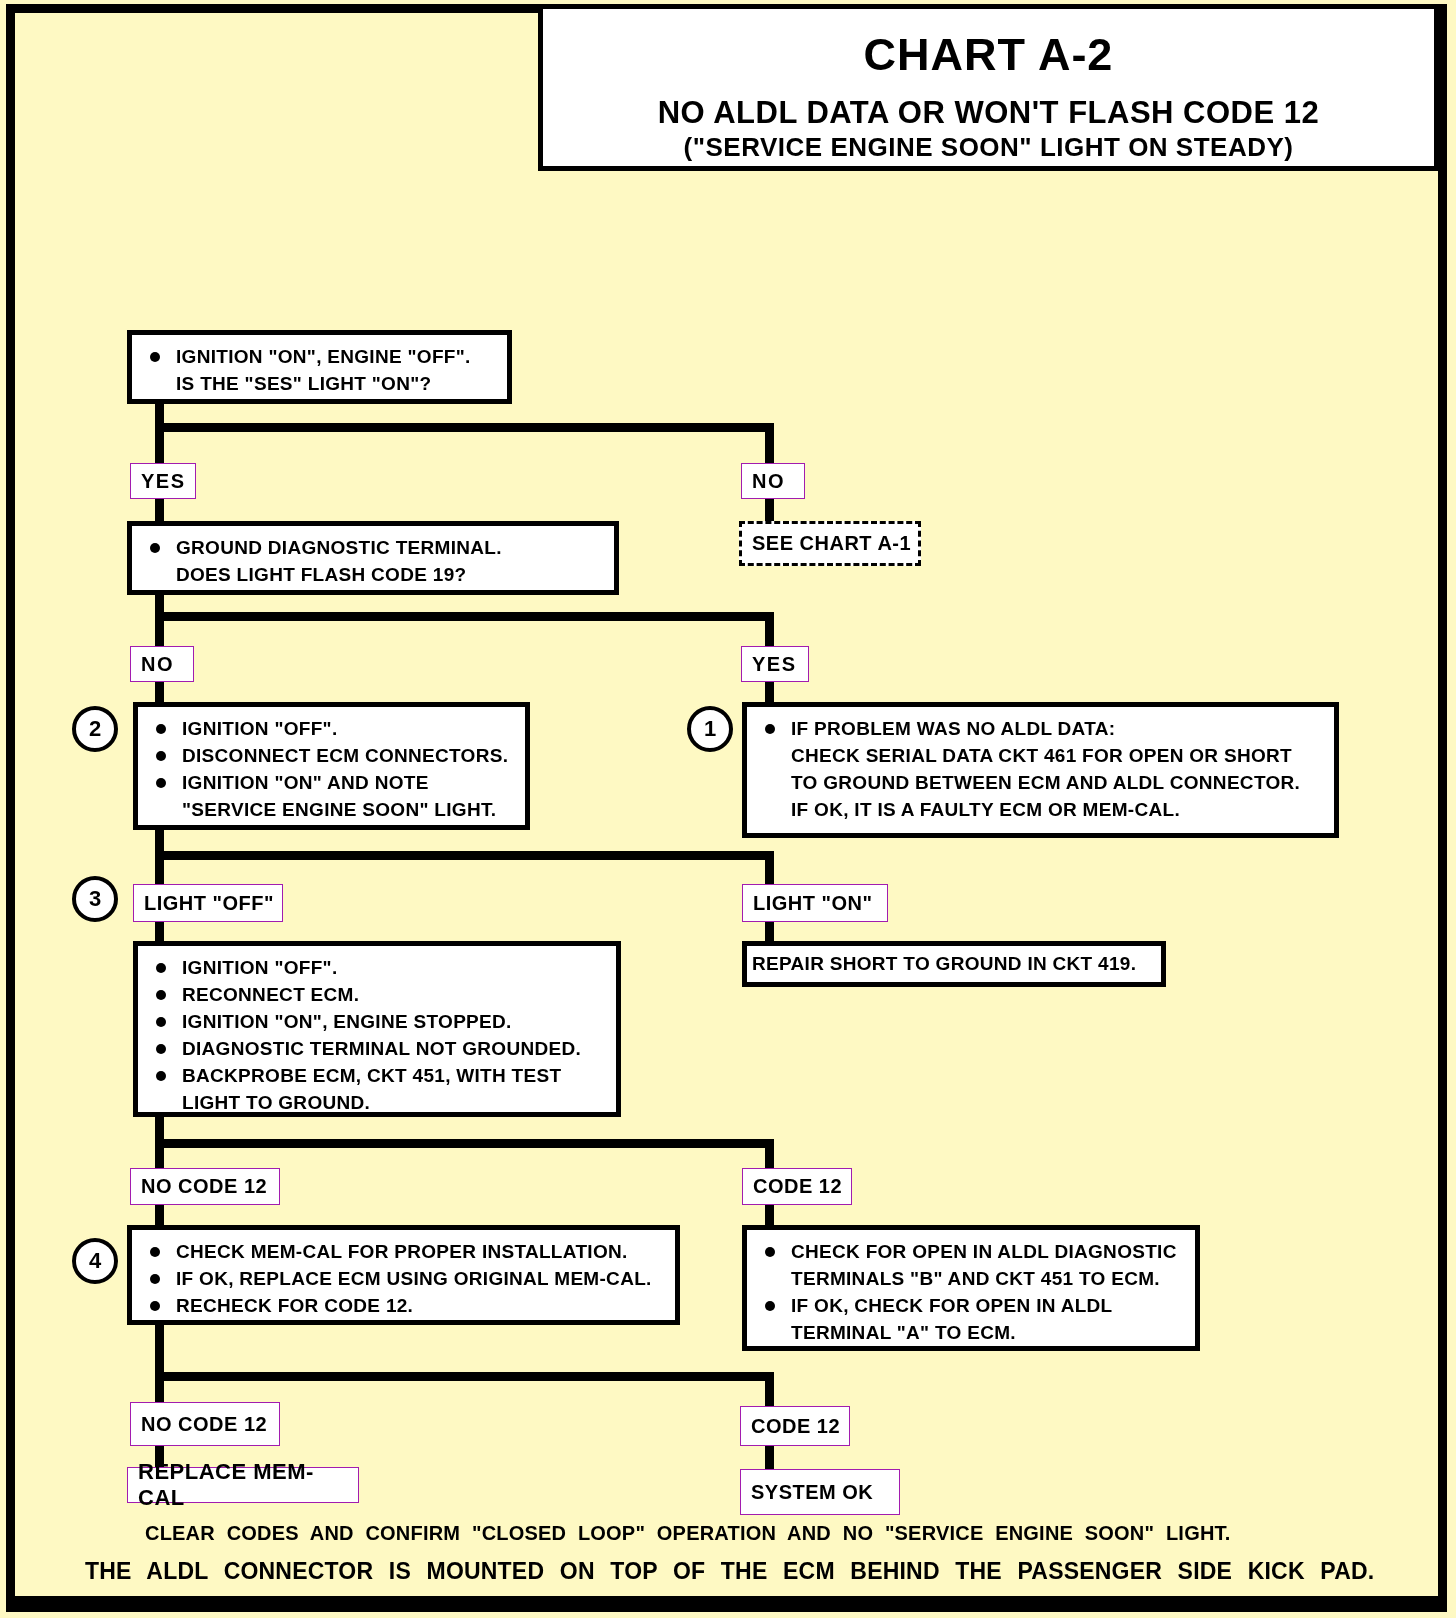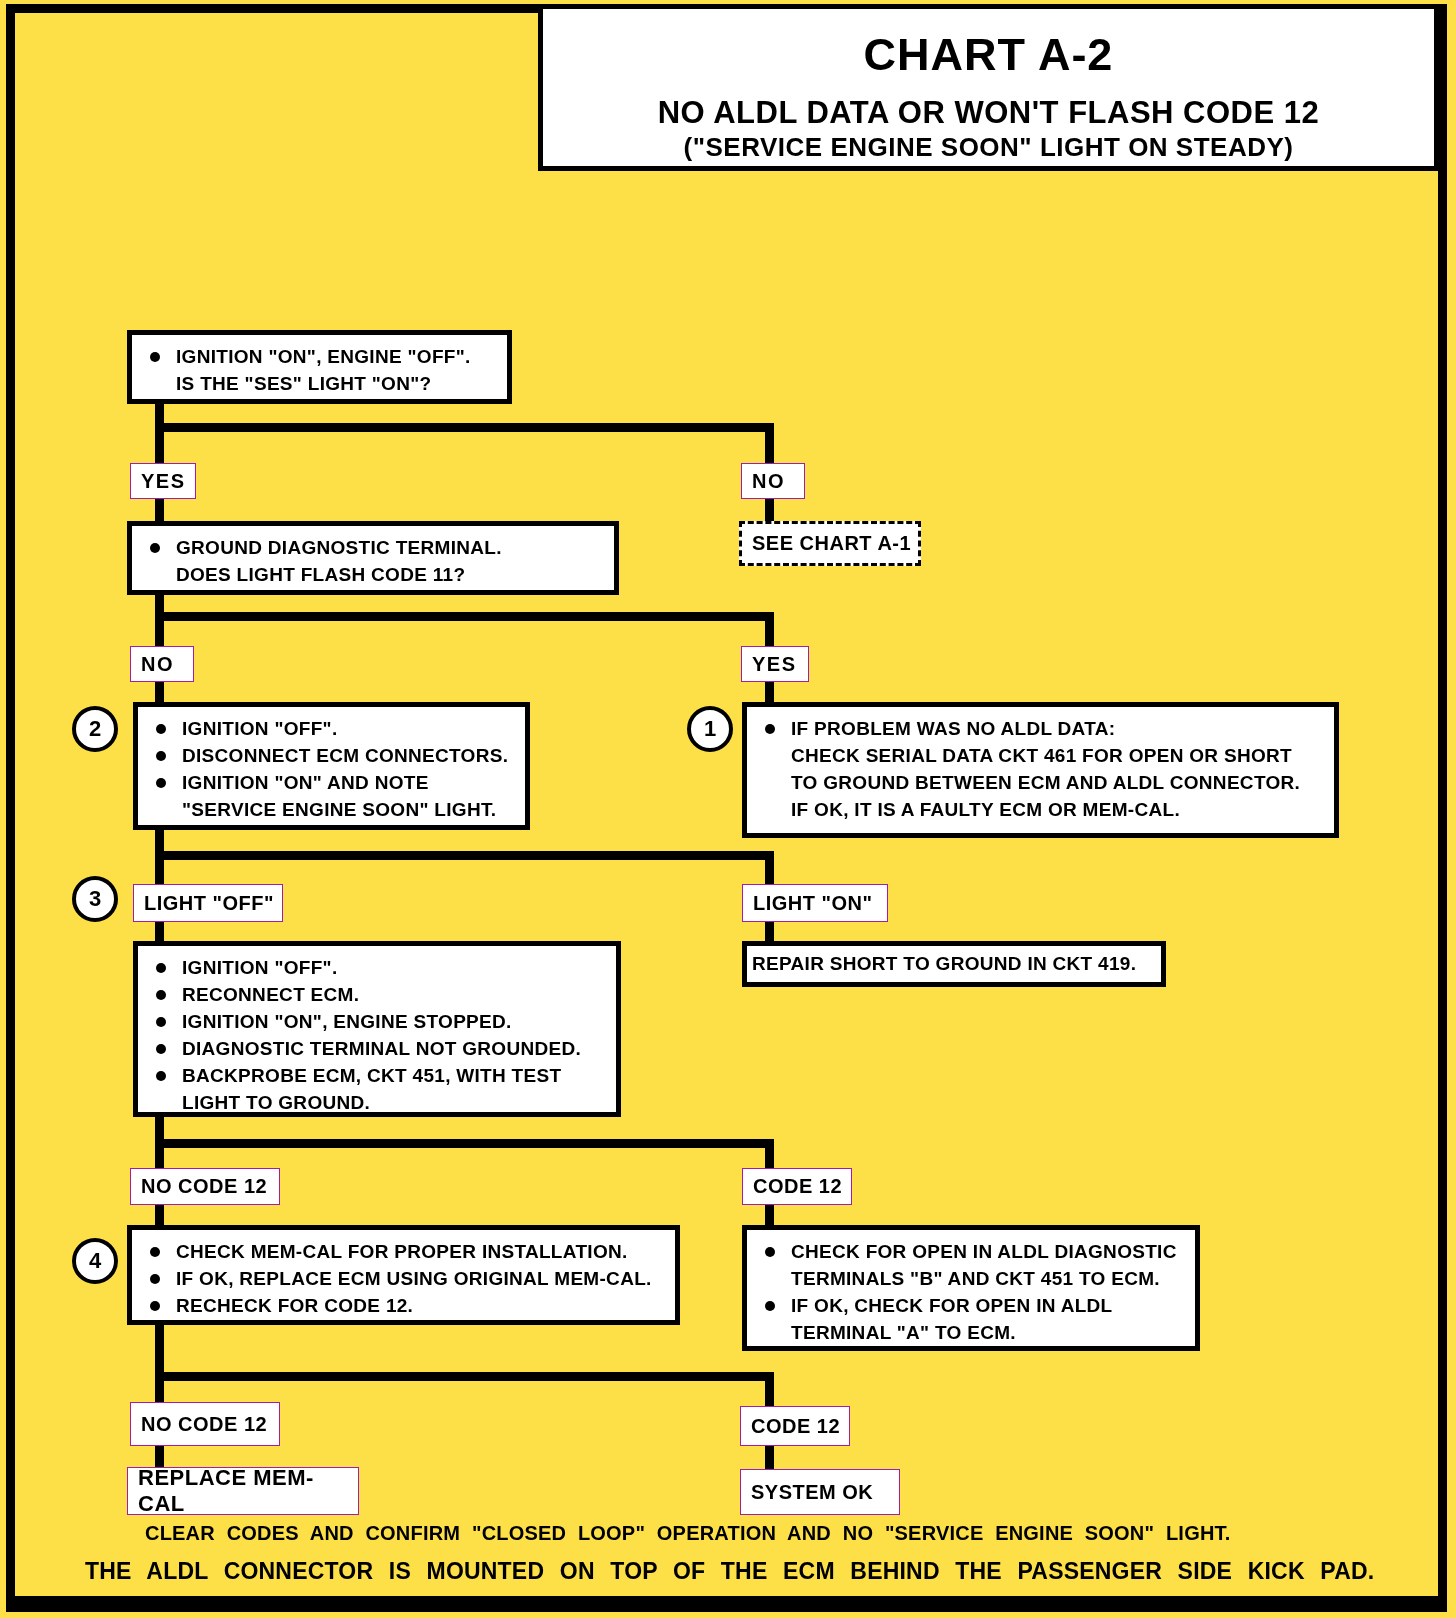--- a/index.html
+++ b/index.html
@@ -1,20 +1,20 @@
 <!DOCTYPE html>
 <html><head>
 <meta charset="utf-8">
 <style>
   html, body { margin:0; padding:0; background:#ffffff; }
   #page {
     position: relative;
     width: 1456px;
     height: 1618px;
-    background: #fde047;
+    background: #fef9c3;
     font-family: "Liberation Sans", sans-serif;
     color: #000;
     overflow: hidden;
   }
   
   #frame {
     position: absolute;
     left: 6px; top: 4px; right: 9px; bottom: 6px;
     border-left: 9px solid #000;
     border-top: 9px solid #000;
@@ -161,21 +161,21 @@
   <div class="box" style="left:127px; top:521px; width:492px; height:74px;">
     <div class="pad">
       <div class="row">
         <div class="dcell">
             <span class="dot"></span>
           </div>
         <div class="txt">GROUND DIAGNOSTIC TERMINAL.</div>
       </div>
       <div class="row">
         <div class="dcell"></div>
-        <div class="txt">DOES LIGHT FLASH CODE 11?</div>
+        <div class="txt">DOES LIGHT FLASH CODE 19?</div>
       </div>
     </div>
   </div>
 
   <div class="lbl dashed" style="left:739px; top:521px; width:182px; height:45px;">
     <span>SEE CHART A-1</span>
   </div>
 
   <div class="lbl" style="left:130px; top:646px; width:64px; height:36px;">
     <span>NO</span>
@@ -351,21 +351,21 @@
     </div>
   </div>
 
   <div class="lbl" style="left:130px; top:1402px; width:150px; height:44px; letter-spacing:0.5px;">
     <span>NO CODE 12</span>
   </div>
   <div class="lbl" style="left:740px; top:1406px; width:110px; height:40px; letter-spacing:0.5px;">
     <span>CODE 12</span>
   </div>
 
-  <div class="lbl" style="left:127px; top:1467px; width:232px; height:48px; font-size:22px; letter-spacing:0.5px;">
+  <div class="lbl" style="left:127px; top:1467px; width:232px; height:36px; font-size:22px; letter-spacing:0.5px;">
     <span>REPLACE MEM-CAL</span>
   </div>
   <div class="lbl" style="left:740px; top:1469px; width:160px; height:46px; letter-spacing:0.5px;">
     <span>SYSTEM OK</span>
   </div>
 
   <div class="footer-line" id="footer1">CLEAR CODES AND CONFIRM "CLOSED LOOP" OPERATION AND NO "SERVICE ENGINE SOON" LIGHT.</div>
   <div class="footer-line" id="footer2">THE ALDL CONNECTOR IS MOUNTED ON TOP OF THE ECM BEHIND THE PASSENGER SIDE KICK PAD.</div>
 
 </div>

